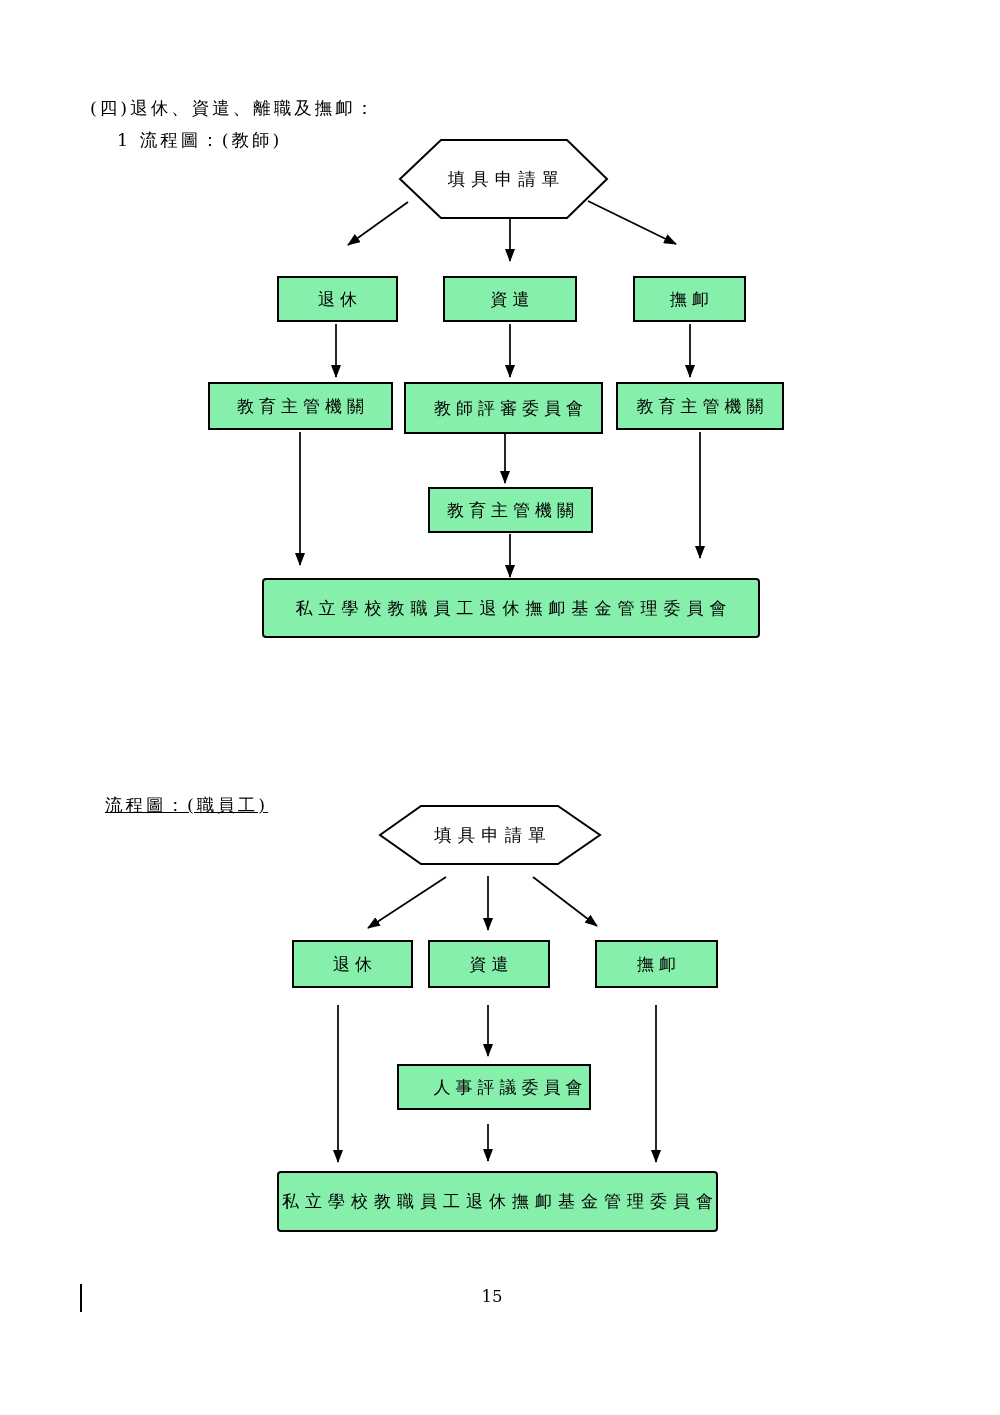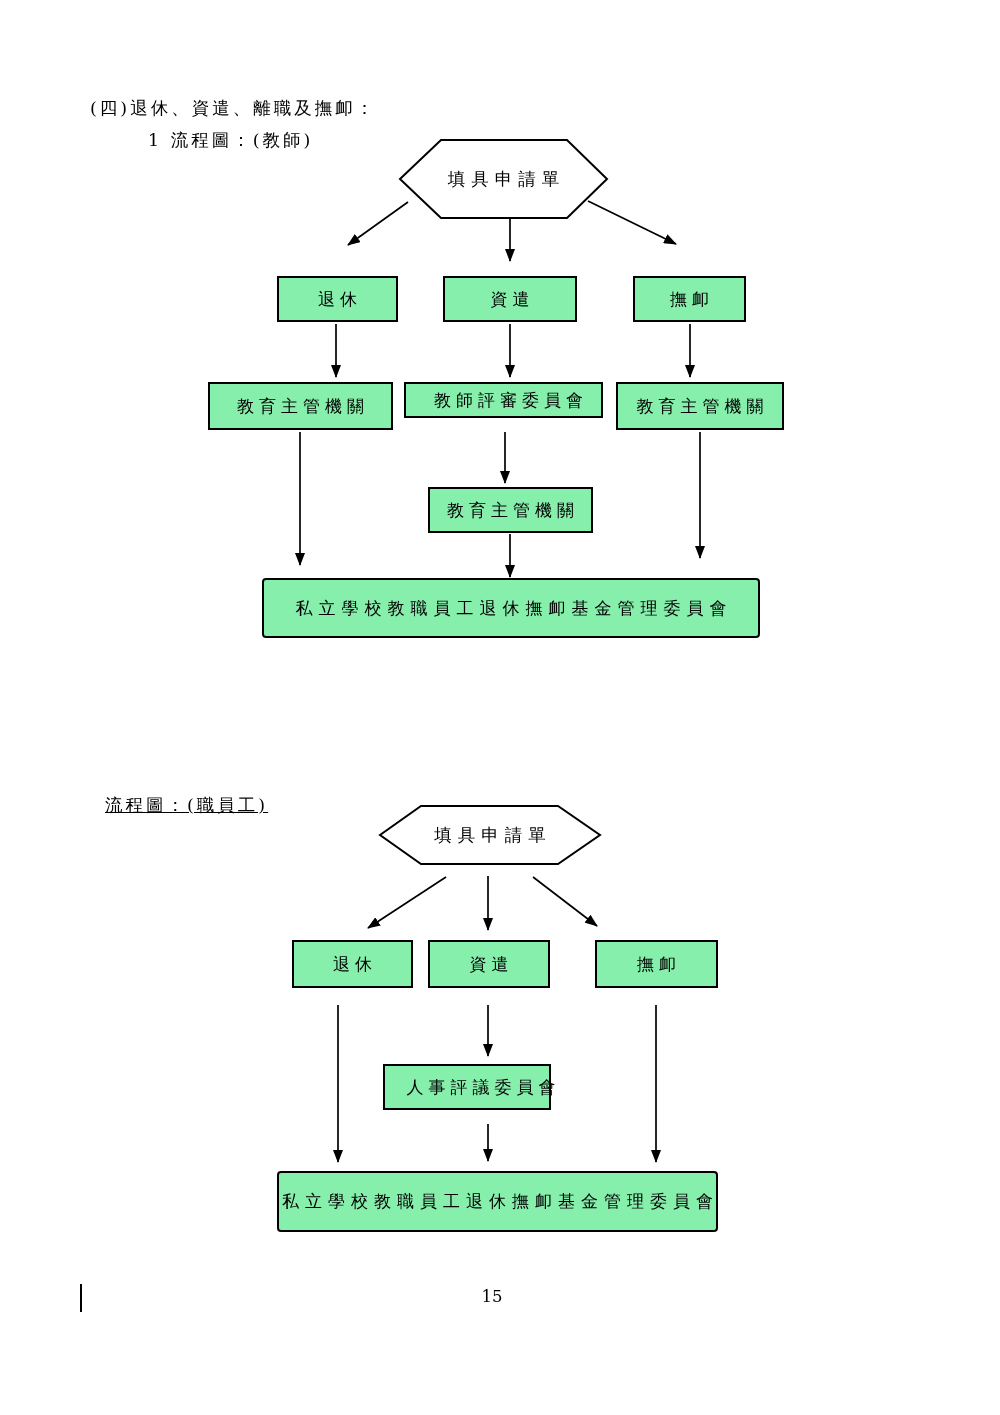--- a/index.html
+++ b/index.html
@@ -57,21 +57,21 @@
     width:2px; height:28px;
     background:#000;
   }
 </style>
 </head>
 <body>
 
 <div id="page">
 
   <div class="cap" style="left:90px; top:96px;">(四)退休、資遣、離職及撫卹：</div>
-  <div class="cap" style="left:117px; top:128px;margin-left:31px;">1 流程圖：(教師)</div>
+  <div class="cap" style="left:117px; top:128px;">1 流程圖：(教師)</div>
   <div class="cap" style="left:105px; top:793px;text-decoration:underline;">流程圖：(職員工)</div>
 
   <svg class="overlay" width="1000" height="1415" viewBox="0 0 1000 1415">
     <defs>
       <marker id="ah" viewBox="0 0 13 10" refX="12" refY="5" markerWidth="13" markerHeight="10" orient="auto" markerUnits="userSpaceOnUse">
         <path d="M0,0 L13,5 L0,10 Z" fill="#000"></path>
       </marker>
     </defs>
 
     <polygon class="shape" points="400,179 441,140 567,140 607,179 567,218 441,218"></polygon>
@@ -96,33 +96,33 @@
     <line class="conn" x1="488" y1="1124" x2="488" y2="1161" marker-end="url(#ah)"></line>
   </svg>
 
   <div class="hexlabel" style="left:400px; top:140px; width:207px; height:78px;">填具申請單</div>
 
   <div class="box" style="left:277px; top:276px; width:121px; height:46px;">退休</div>
   <div class="box" style="left:443px; top:276px; width:134px; height:46px;">資遣</div>
   <div class="box" style="left:633px; top:276px; width:113px; height:46px;">撫卹</div>
 
   <div class="box" style="left:208px; top:382px; width:185px; height:48px;">教育主管機關</div>
-  <div class="box" style="left:404px; top:382px; width:199px; height:36px;padding-left:10px;">教師評審委員會</div>
+  <div class="box" style="left:404px; top:382px; width:199px; height:52px;padding-left:10px;">教師評審委員會</div>
   <div class="box" style="left:616px; top:382px; width:168px; height:48px;">教育主管機關</div>
 
   <div class="box" style="left:428px; top:487px; width:165px; height:46px;">教育主管機關</div>
 
   <div class="box rbox" style="left:262px; top:578px; width:498px; height:60px;">私立學校教職員工退休撫卹基金管理委員會</div>
 
   <div class="hexlabel" style="left:380px; top:806px; width:220px; height:58px;">填具申請單</div>
 
   <div class="box" style="left:292px; top:940px; width:121px; height:48px;">退休</div>
   <div class="box" style="left:428px; top:940px; width:122px; height:48px;">資遣</div>
   <div class="box" style="left:595px; top:940px; width:123px; height:48px;">撫卹</div>
 
-  <div class="box" style="left:383px; top:1064px; width:168px; height:46px;padding-left:28px;">人事評議委員會</div>
+  <div class="box" style="left:397px; top:1064px; width:194px; height:46px;padding-left:28px;">人事評議委員會</div>
 
   <div class="box rbox" style="left:277px; top:1171px; width:441px; height:61px;">私立學校教職員工退休撫卹基金管理委員會</div>
 
   <div class="changebar"></div>
   <div class="pageno">15</div>
 
 </div>
 
 </body></html>

